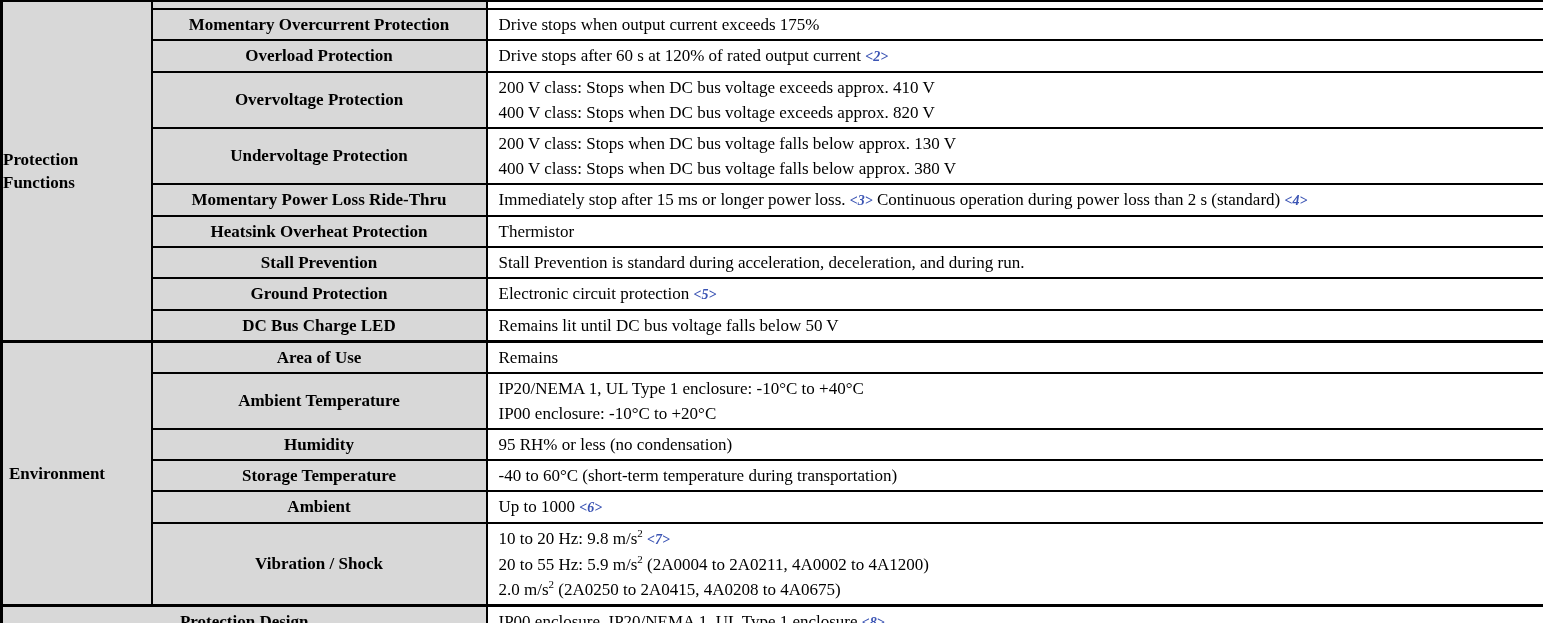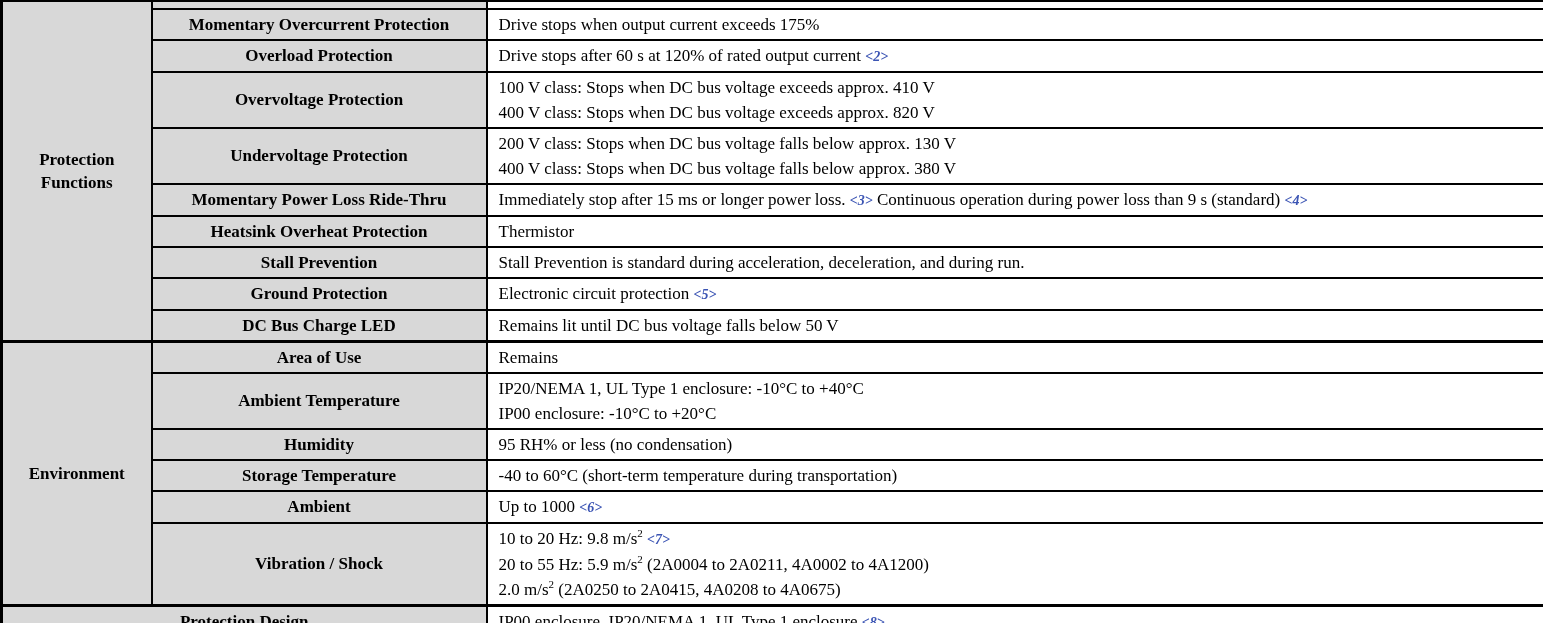--- a/index.html
+++ b/index.html
@@ -31,21 +31,21 @@
   col.c3 { width: 1058px; }
   td {
     border: 2px solid var(--border-c);
     vertical-align: middle;
     padding: 2px 8px;
     font-size: 17px;
   }
   td.category {
     background: var(--header-bg);
     font-weight: bold;
-    text-align: center;
+    text-align: left;
     line-height: 23px;
     padding: 2px 6px;
   }
   td.label {
     background: var(--header-bg);
     font-weight: bold;
     text-align: center;
     padding: 2px 4px;
     white-space: nowrap;
   }
@@ -91,35 +91,35 @@
       </tr>
       <tr>
         <td class="label">Overload Protection</td>
         <td class="value">
           <div class="line"><span>Drive stops after 60 s at 120% of rated output current </span><span class="fn">&lt;2&gt;</span></div>
         </td>
       </tr>
       <tr>
         <td class="label">Overvoltage Protection</td>
         <td class="value">
-          <div class="line"><span>100 V class: Stops when DC bus voltage exceeds approx. 410 V</span></div>
+          <div class="line"><span>200 V class: Stops when DC bus voltage exceeds approx. 410 V</span></div>
           <div class="line"><span>400 V class: Stops when DC bus voltage exceeds approx. 820 V</span></div>
         </td>
       </tr>
       <tr>
         <td class="label">Undervoltage Protection</td>
         <td class="value">
           <div class="line"><span>200 V class: Stops when DC bus voltage falls below approx. 130 V</span></div>
           <div class="line"><span>400 V class: Stops when DC bus voltage falls below approx. 380 V</span></div>
         </td>
       </tr>
       <tr>
         <td class="label">Momentary Power Loss Ride-Thru</td>
         <td class="value">
-          <div class="line"><span>Immediately stop after 15 ms or longer power loss. </span><span class="fn">&lt;3&gt;</span><span> Continuous operation during power loss than 9 s (standard) </span><span class="fn">&lt;4&gt;</span></div>
+          <div class="line"><span>Immediately stop after 15 ms or longer power loss. </span><span class="fn">&lt;3&gt;</span><span> Continuous operation during power loss than 2 s (standard) </span><span class="fn">&lt;4&gt;</span></div>
         </td>
       </tr>
       <tr>
         <td class="label">Heatsink Overheat Protection</td>
         <td class="value">
           <div class="line"><span>Thermistor</span></div>
         </td>
       </tr>
       <tr>
         <td class="label">Stall Prevention</td>

